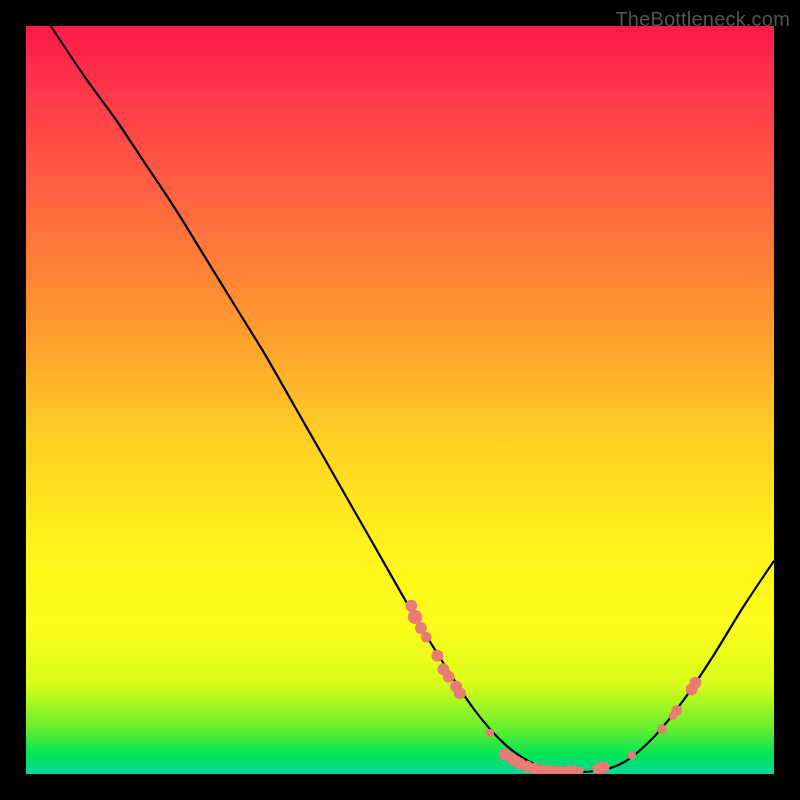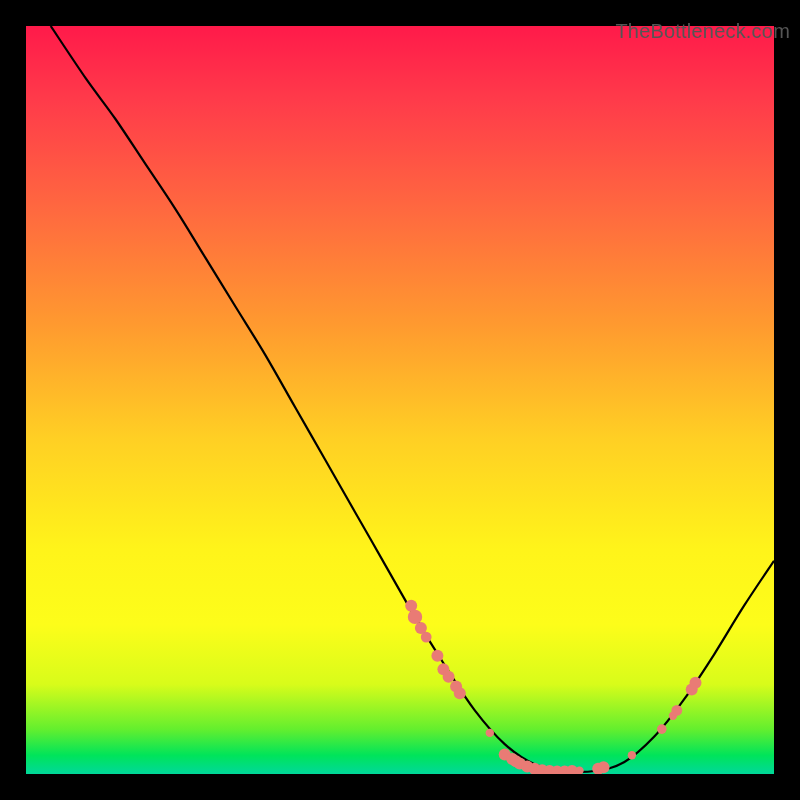--- a/index.html
+++ b/index.html
@@ -6,21 +6,21 @@
   body {
     width: 800px;
     height: 800px;
     background: #000;
     position: relative;
     font-family: Arial, Helvetica, sans-serif;
     overflow: hidden;
   }
   .watermark {
     position: absolute;
-    top: 20px;
+    top: 8px;
     right: 10px;
     color: #555;
     font-size: 20px;
     font-weight: 500;
     letter-spacing: 0.2px;
     z-index: 20;
   }
   .plot-area {
     position: absolute;
     left: 26px;

